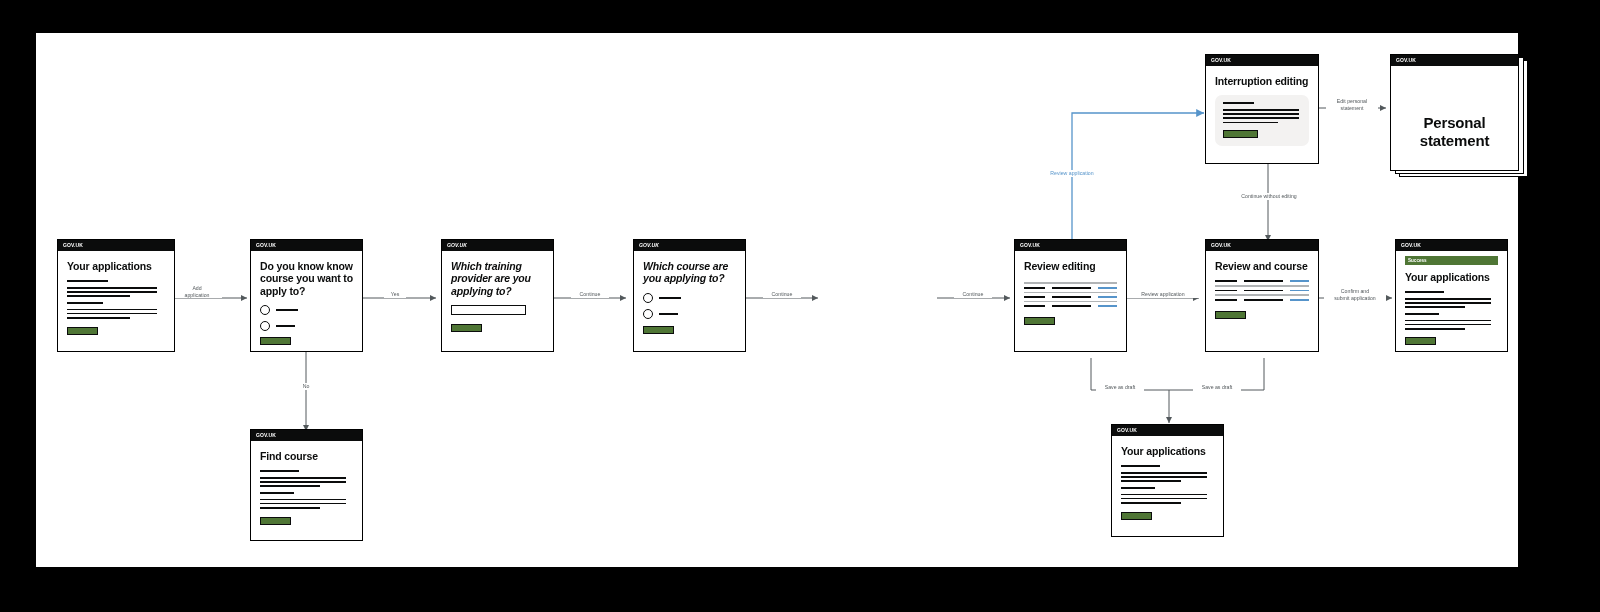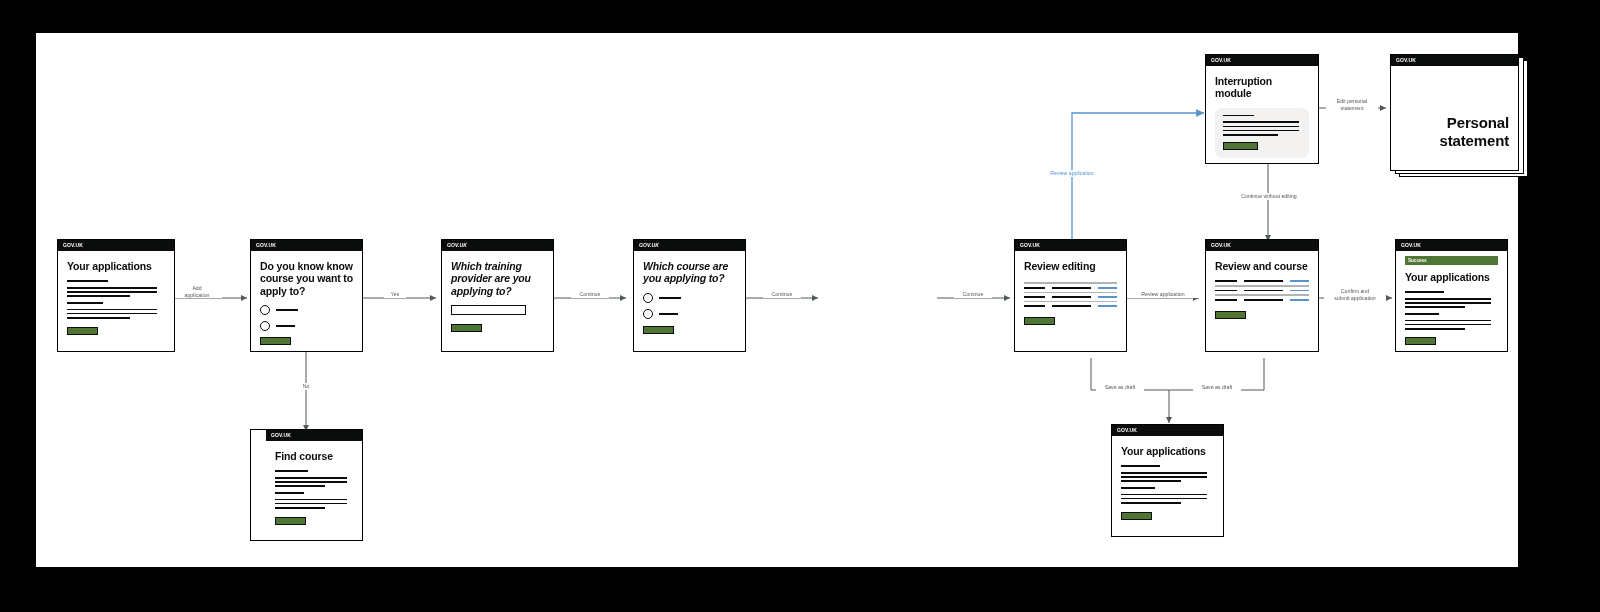--- a/index.html
+++ b/index.html
@@ -52,21 +52,21 @@
     font-size: 10.5px;
     font-weight: bold;
     color: #0b0c0c;
     line-height: 1.18;
     letter-spacing: -.15px;
     margin: 0 0 8px 0;
     font-family: "Liberation Sans", sans-serif;
   }
   .card-title.big {
     font-size: 15px;
-    text-align: right;
+    text-align: center;
     margin-top: 35px;
   }
   
   .lines { display: flex; flex-direction: column; }
   .ln { background: #0b0c0c; height: 1.6px; margin-bottom: 2.6px; }
   .gap { margin-bottom: 5px; }
   
   .btn-green {
     background: #4f7635;
     border: 1px solid #0b0c0c;
@@ -210,21 +210,21 @@
           </div>
           <div class="radio-row">
             <span class="radio-circle"></span>
             <span class="radio-line short"></span>
           </div>
         </div>
         <div class="btn-green" style="margin-top:2px;"></div>
       </div>
     </div>
 
-    <div class="card" style="left:214px; top:396px; width:113px; height:112px;padding-left:15px;">
+    <div class="card" style="left:214px; top:396px; width:113px; height:112px;">
       <div class="card-header">
         <span class="govuk-logo">GOV.UK</span>
       </div>
       <div class="card-body">
         <div class="card-title">Find course</div>
         <div class="lines">
           <div class="ln gap" style="width:42%"></div>
           <div class="ln" style="width:92%"></div>
           <div class="ln" style="width:92%"></div>
           <div class="ln gap" style="width:64%"></div>
@@ -369,21 +369,21 @@
         </div>
         <div class="btn-green" style="margin-top:6px;"></div>
       </div>
     </div>
 
     <div class="card" style="left:1169px; top:21px; width:114px; height:110px;">
       <div class="card-header">
         <span class="govuk-logo">GOV.UK</span>
       </div>
       <div class="card-body">
-        <div class="card-title">Interruption module</div>
+        <div class="card-title">Interruption editing</div>
         <div class="interrupt-panel">
           <div class="lines">
             <div class="ln gap" style="width:40%"></div>
             <div class="ln" style="width:98%"></div>
             <div class="ln" style="width:98%"></div>
             <div class="ln" style="width:98%"></div>
             <div class="ln" style="width:70%"></div>
           </div>
           <div class="btn-green wide" style="margin-top:4px;"></div>
         </div>

